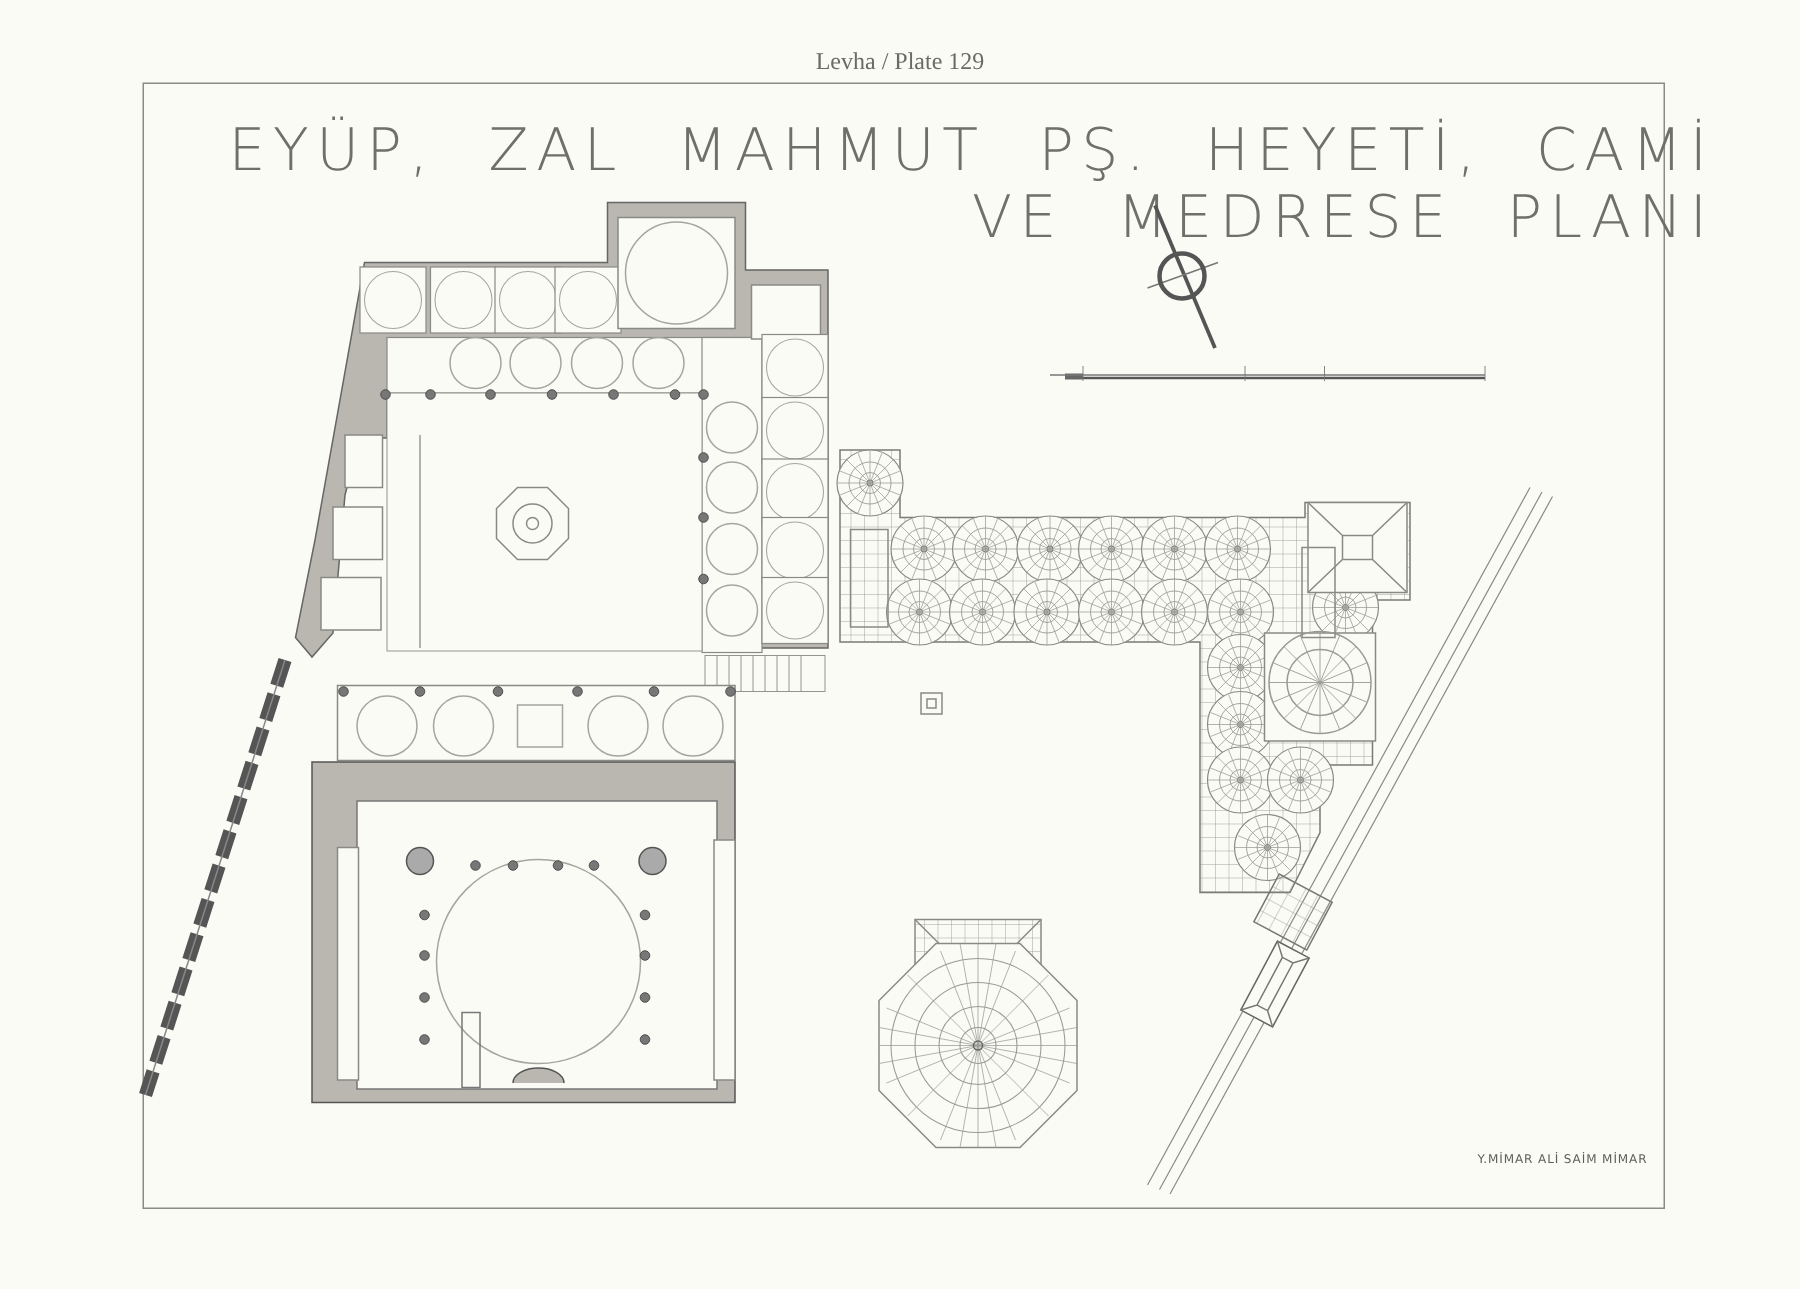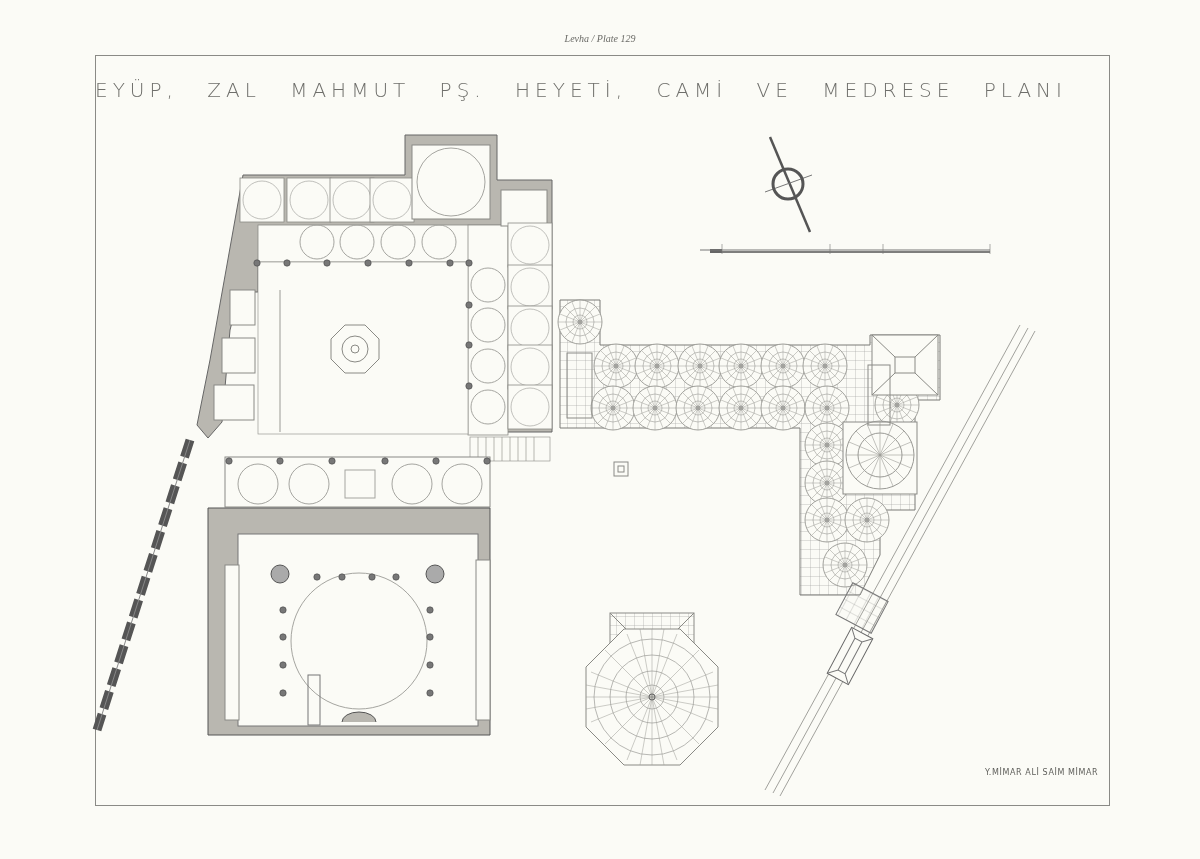--- a/index.html
+++ b/index.html
@@ -1,23 +1,23 @@
 <!DOCTYPE html>
 <html><head>
 <meta charset="utf-8">
 <style>
   html, body { margin:0; padding:0; }
   body { width:1200px; height:859px; background:#fbfbf6; position:relative; overflow:hidden;
          font-family:"Liberation Serif", serif; }
   .plate-header { position:absolute; left:0; width:1200px; top:33px; text-align:center;
-         font-size:10px; color:#6a6a66; font-family:"Liberation Serif", serif;font-style:italic; }
+         font-size:16px; color:#6a6a66; font-family:"Liberation Serif", serif; }
   .frame { position:absolute; left:95px; top:55px; width:1015px; height:751px;
          border:1px solid #8a8a86; box-sizing:border-box; }
-  .title { position:absolute; left:95px; width:1048px; top:78px; text-align:left;
-         font-family:"DejaVu Sans", sans-serif; font-weight:200; font-size:20px; letter-spacing:5px;
+  .title { position:absolute; left:95px; width:1048px; top:78px; text-align:right;
+         font-family:"DejaVu Sans", sans-serif; font-weight:200; font-size:39px; letter-spacing:5px;
          color:#6f6f6b; word-spacing:18px; }
   .credit { position:absolute; left:985px; top:768px; font-family:"DejaVu Sans", sans-serif;
          font-size:8px; letter-spacing:0.6px; color:#5e5e5a; }
   svg.plan { position:absolute; left:0; top:0; }
 </style>
 </head>
 <body>
 
 <div class="plate-header">Levha / Plate 129</div>
 <div class="frame"></div>

